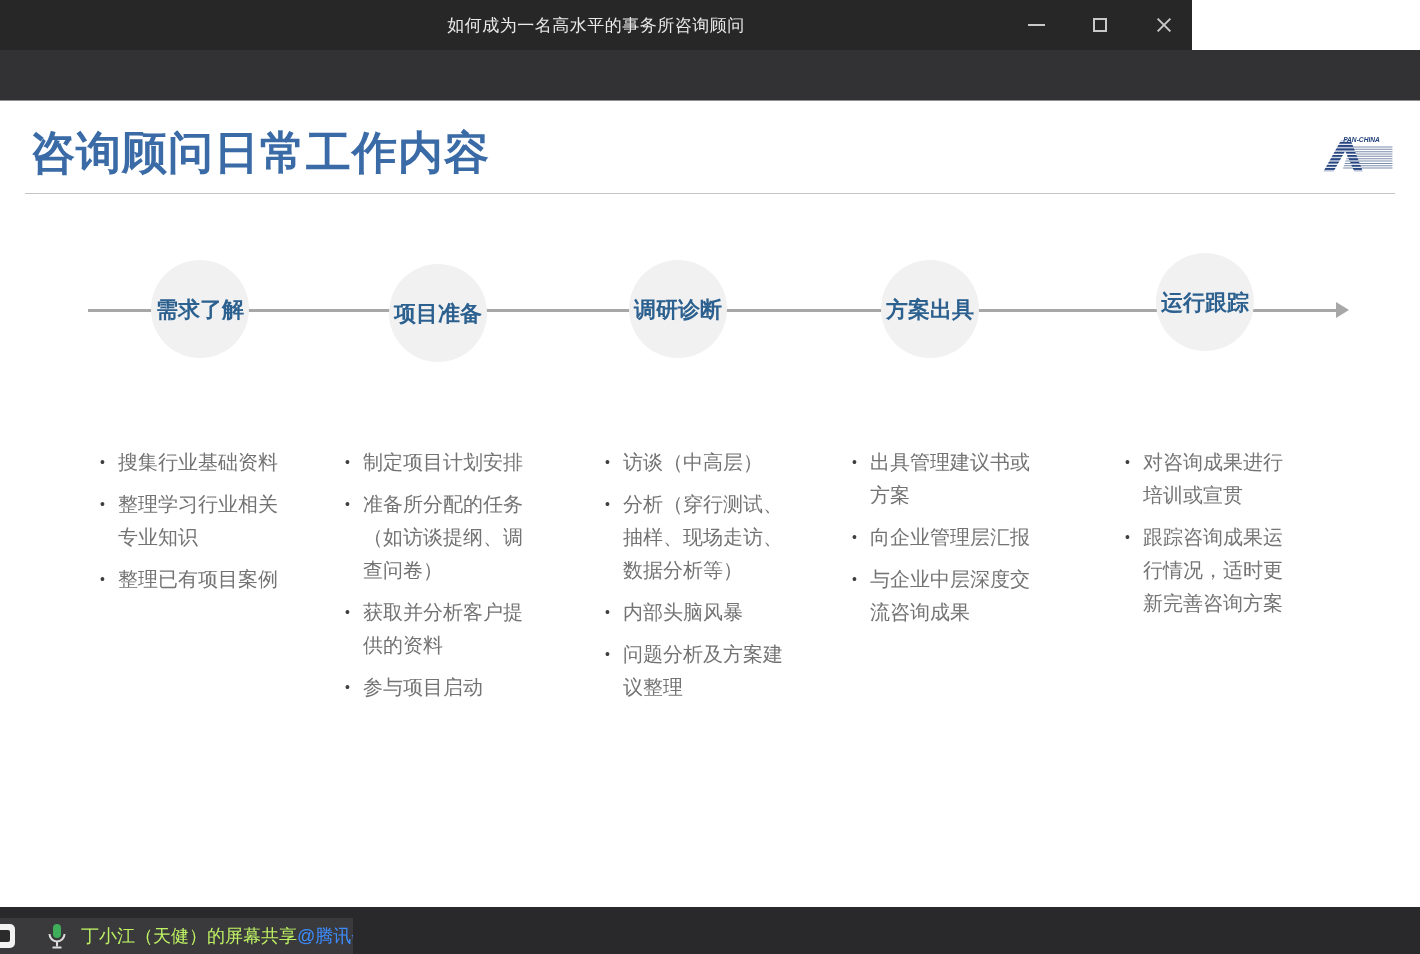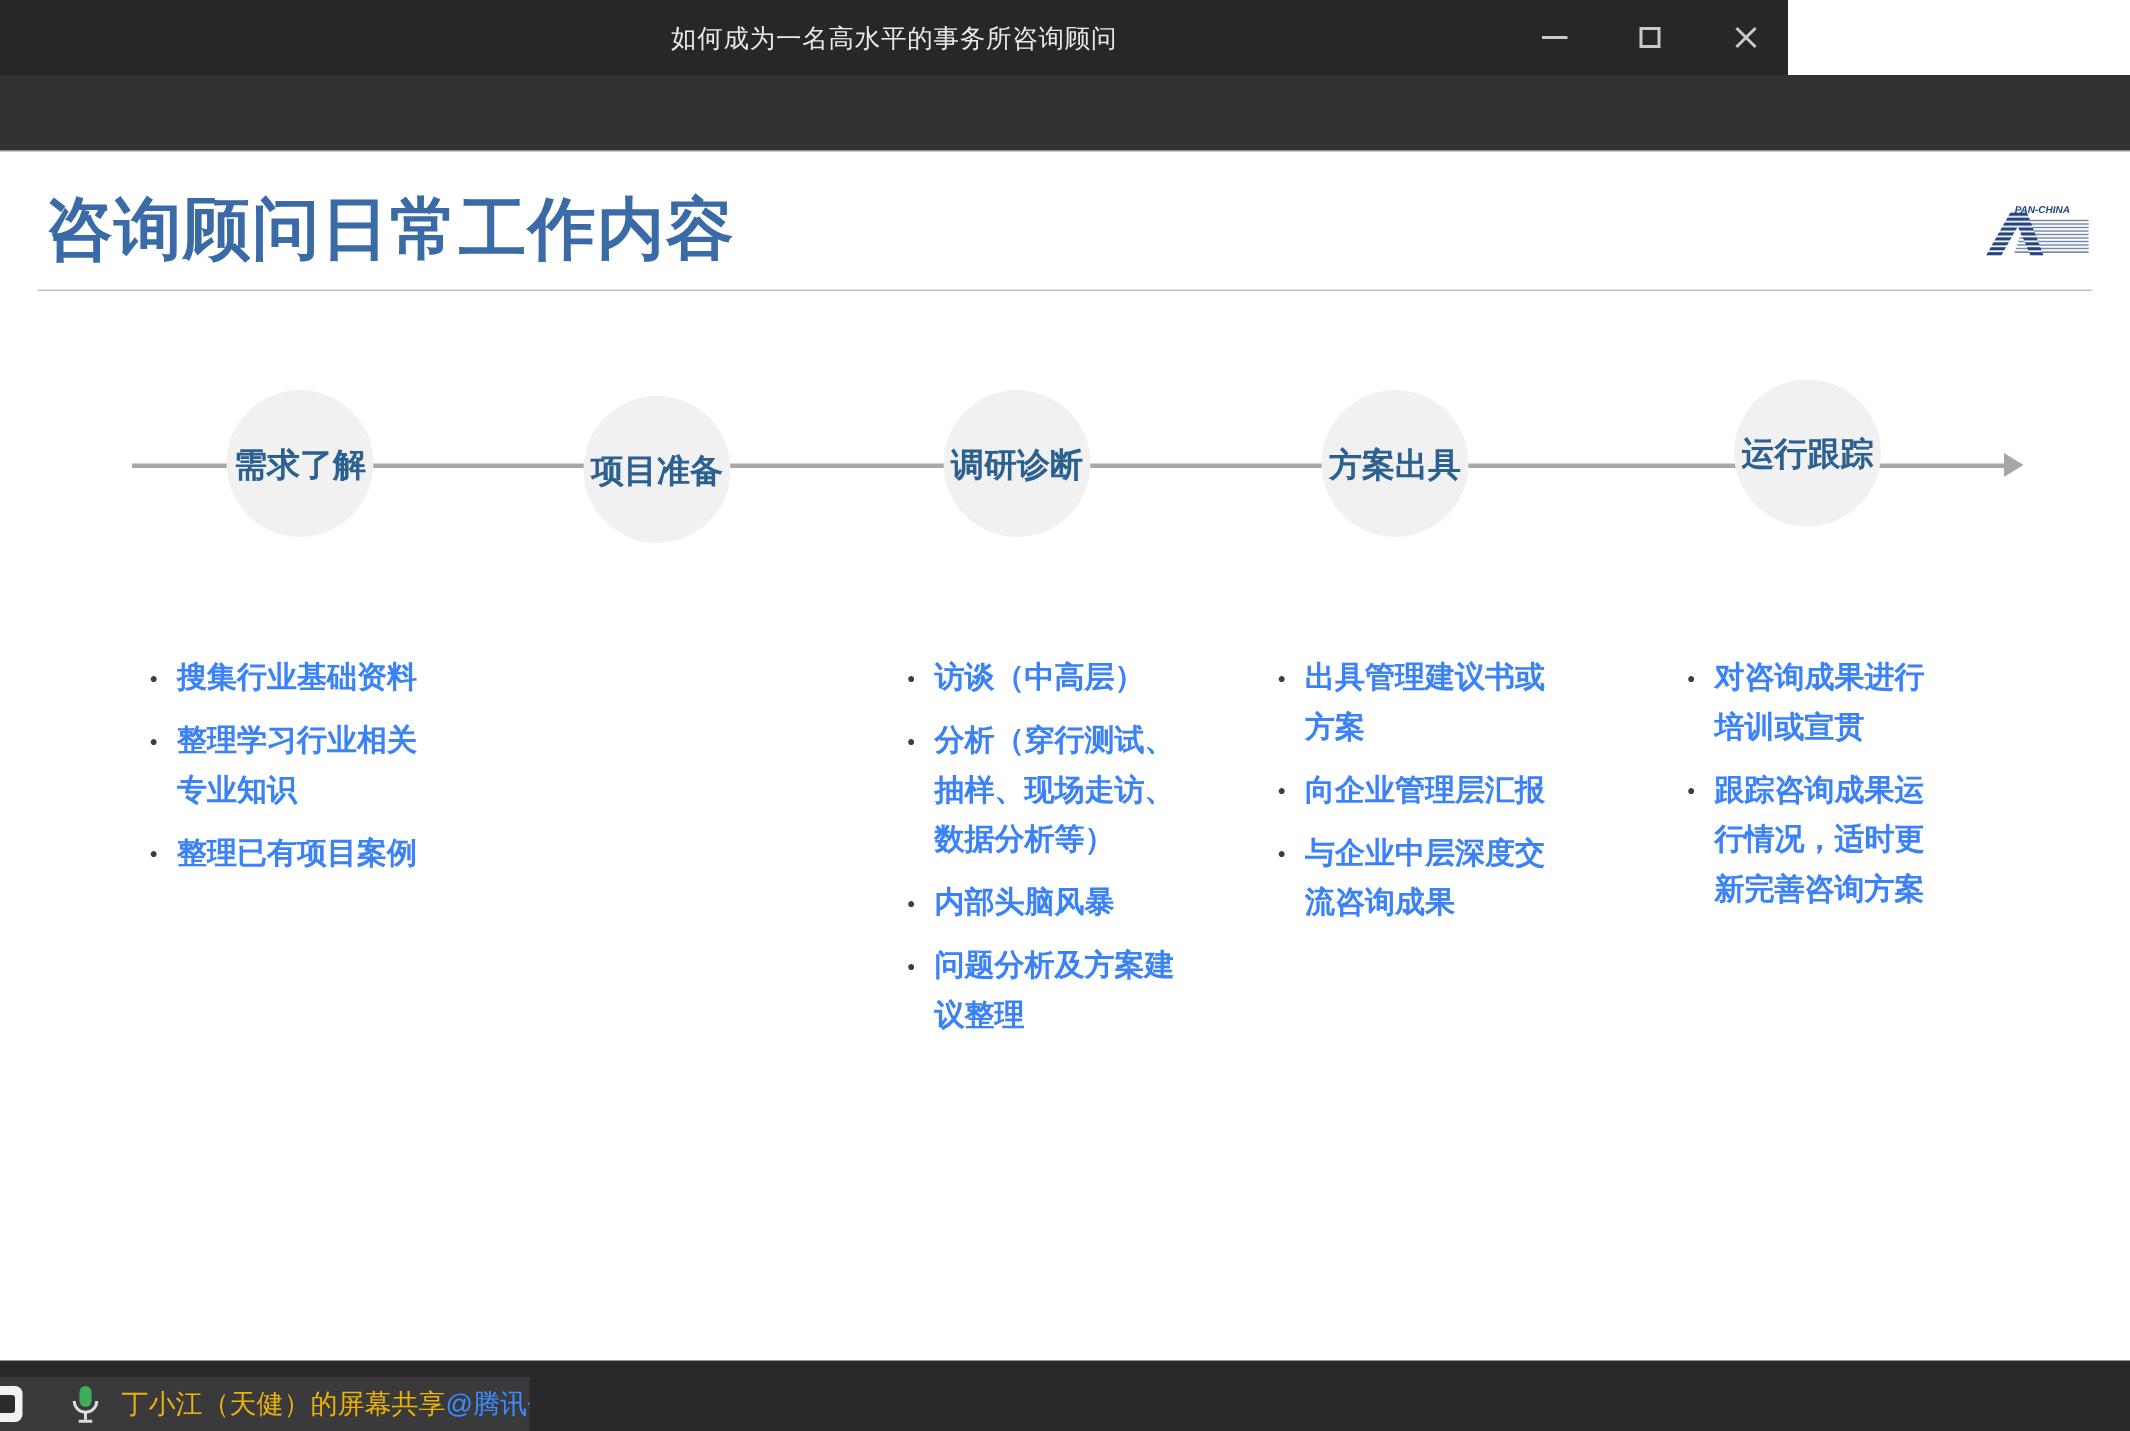--- a/index.html
+++ b/index.html
@@ -54,21 +54,21 @@
   }
   .step {
     position:absolute; width:98px; height:98px; border-radius:50%;
     background:#f1f1f2; display:flex; flex-direction:row;
     align-items:center; justify-content:center;
     font-size:22px; font-weight:bold; color:#2c608f; line-height:27px;
     z-index:2;
   }
 
   
-  .col { position:absolute; top:335px; color:#3b82f6; font-size:20px; line-height:33px;font-weight:bold; }
+  .col { position:absolute; top:345px; color:#737373; font-size:20px; line-height:33px; }
   .li { position:relative; padding-left:20px; margin-bottom:9px; }
   .li::before {
     content:"•"; position:absolute; left:2px; top:0;
     font-size:14px; line-height:33px; color:#3f3f3f;
   }
 
   
   .statusbar { position:absolute; left:0; top:907px; width:1420px; height:47px; background:#29292b; }
   .share-pill {
     position:absolute; left:0; bottom:0; width:353px; height:36px;
@@ -76,21 +76,21 @@
   }
   .cast-icon {
     position:relative; margin-left:-9px; width:24px; height:24px; flex:0 0 auto;
     background:#f2f2f2; border-radius:5px;
   }
   .cast-icon::after {
     content:""; position:absolute; left:7px; top:6px; width:12px; height:12px;
     background:#2b2b2b; border-radius:2px;
   }
   .mic-icon { margin-left:32px; flex:0 0 auto; }
-  .share-text { color:#eab308; font-size:18px; margin-left:14px; white-space:nowrap; }
+  .share-text { color:#bef264; font-size:18px; margin-left:14px; white-space:nowrap; }
   .share-link { color:#3d8cff; font-size:18px; white-space:nowrap; cursor:pointer; }
 </style>
 </head>
 <body>
 
 <div id="screen">
 
   <div class="titlebar">
     <div class="titlebar-text">如何成为一名高水平的事务所咨询顾问</div>
     <div class="win-controls">
@@ -159,20 +159,26 @@
     <div class="step" style="left:1156px; top:152px;">
       <span>运行</span>
       <span>跟踪</span>
     </div>
 
     <div class="col" style="left:98px; width:192px;">
       <div class="li">搜集行业基础资料</div>
       <div class="li">整理学习行业相关专业知识</div>
       <div class="li">整理已有项目案例</div>
     </div>
+    <div class="col" style="left:343px; width:192px;">
+      <div class="li">制定项目计划安排</div>
+      <div class="li">准备所分配的任务（如访谈提纲、调查问卷）</div>
+      <div class="li">获取并分析客户提供的资料</div>
+      <div class="li">参与项目启动</div>
+    </div>
     <div class="col" style="left:603px; width:192px;">
       <div class="li">访谈（中高层）</div>
       <div class="li">分析（穿行测试、抽样、现场走访、数据分析等）</div>
       <div class="li">内部头脑风暴</div>
       <div class="li">问题分析及方案建议整理</div>
     </div>
     <div class="col" style="left:850px; width:192px;">
       <div class="li">出具管理建议书或方案</div>
       <div class="li">向企业管理层汇报</div>
       <div class="li">与企业中层深度交流咨询成果</div>

